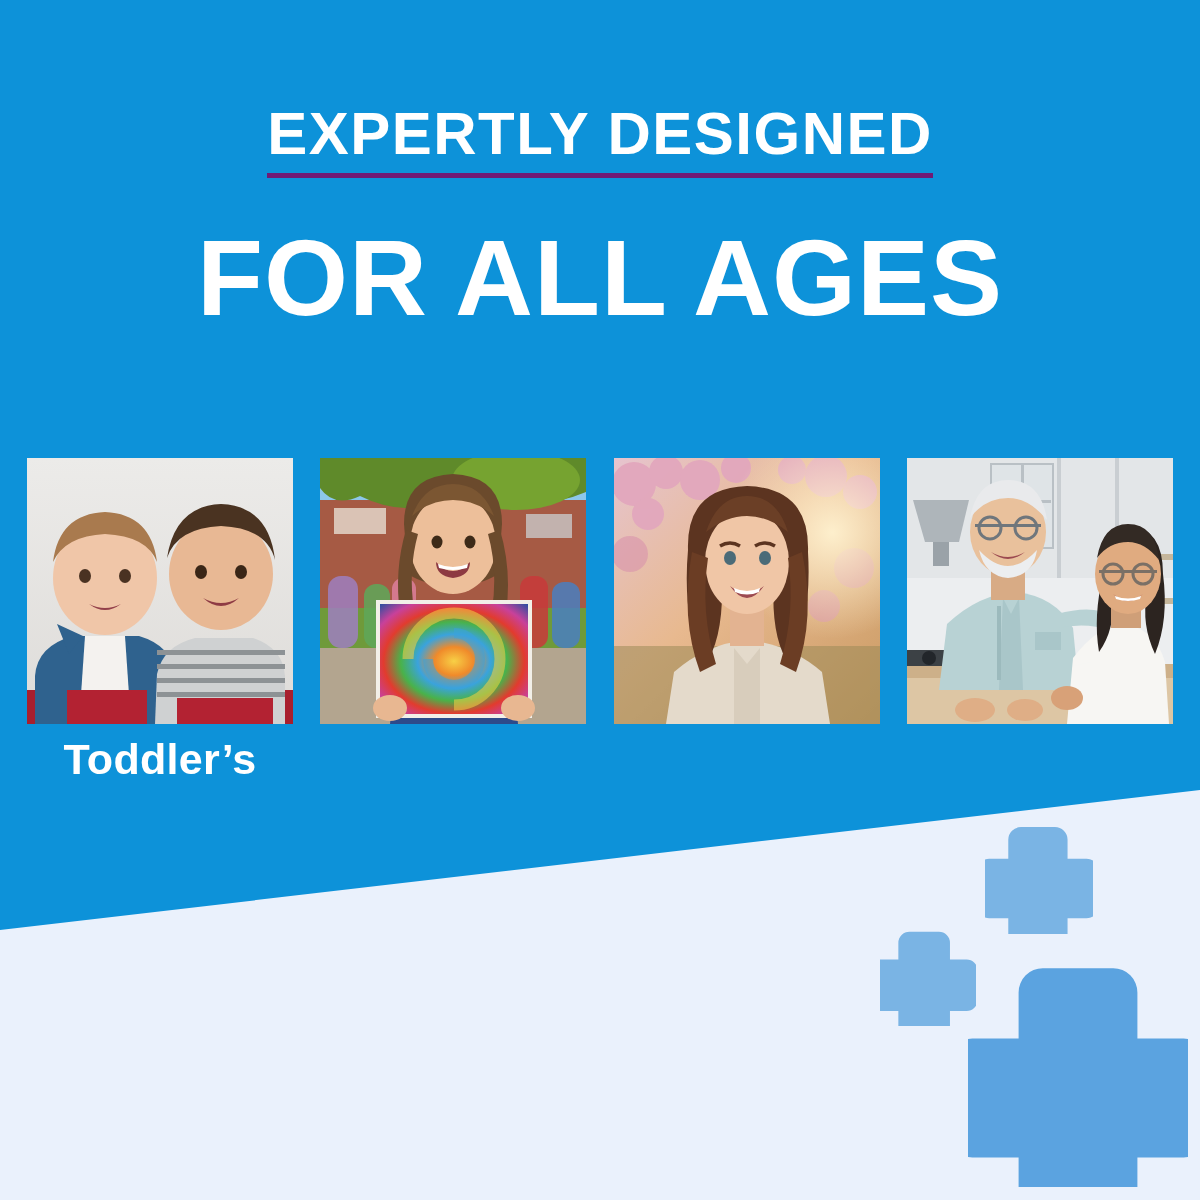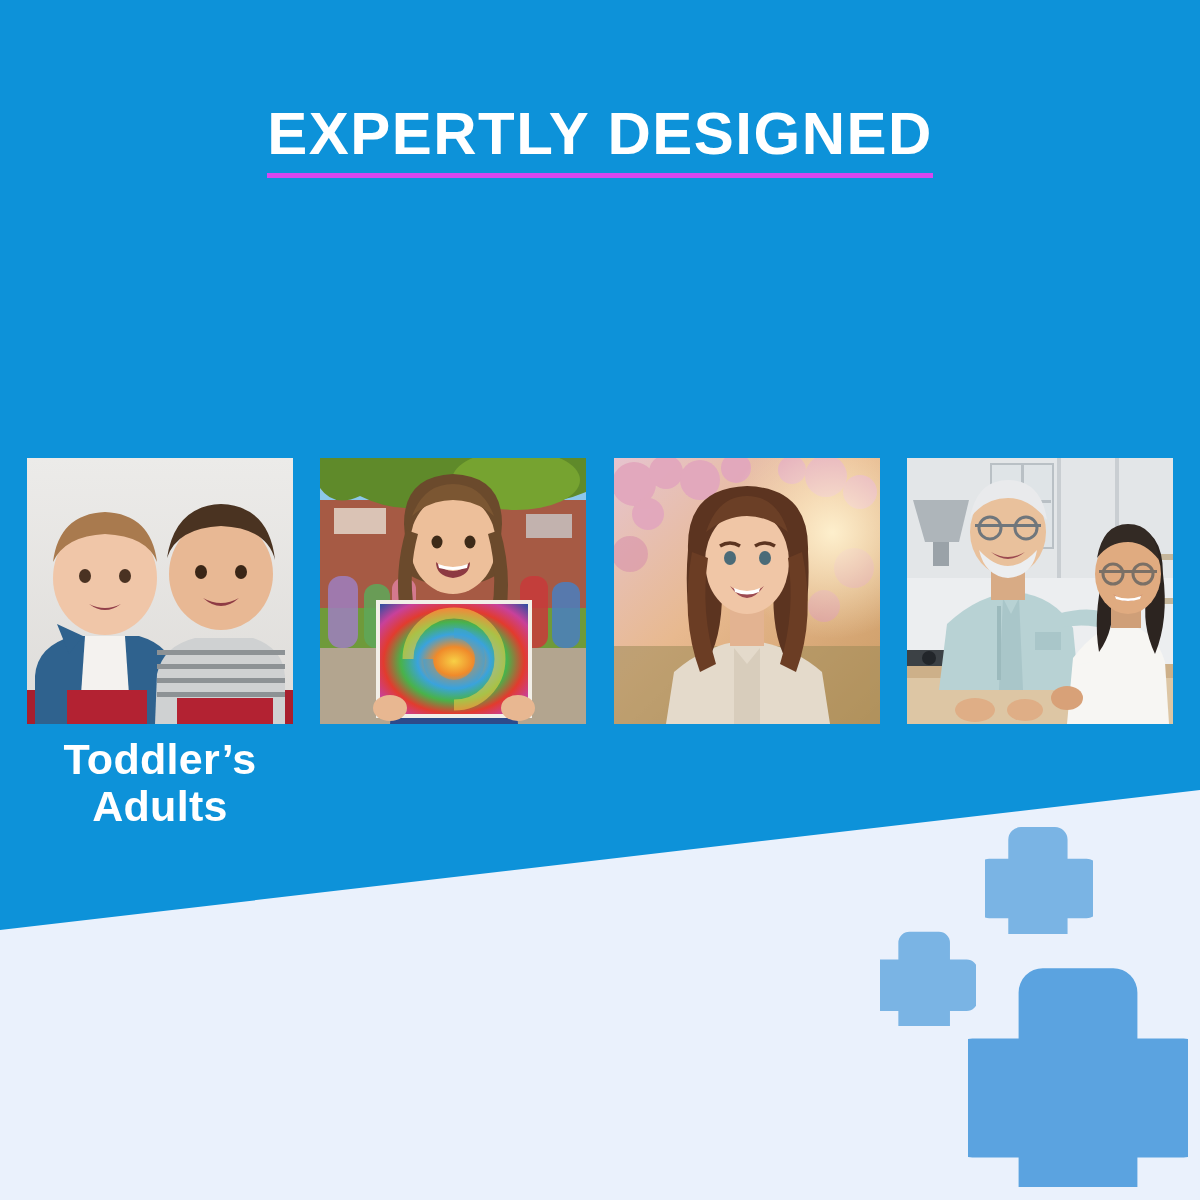--- a/index.html
+++ b/index.html
@@ -39,21 +39,21 @@
   }
 
   .eyebrow {
     margin-top:104px;
     font-size:60px;
     font-weight:bold;
     letter-spacing:1.5px;
     color:#ffffff;
     line-height:1.0;
     display:inline-block;
-    border-bottom:5px solid #d946ef;
+    border-bottom:5px solid #701a75;
     padding-bottom:9px;
   }
 
   .headline {
     margin-top:46px;
     font-size:108px;
     font-weight:bold;
     letter-spacing:1px;
     color:#ffffff;
     line-height:1.0;
@@ -116,20 +116,21 @@
 </style>
 </head>
 <body>
 
 <div id="poster">
 
   <div class="blue-panel"></div>
 
   <div class="heading-block">
     <div><span class="eyebrow">EXPERTLY DESIGNED</span></div>
+    <div class="headline">FOR ALL AGES</div>
   </div>
 
   <div class="photo-row">
 
     <div class="photo-cell">
       <div class="photo">
         <svg viewBox="0 0 266 266" xmlns="http://www.w3.org/2000/svg">
           <defs>
             <linearGradient id="tBg" x1="0" y1="0" x2="0" y2="1">
               <stop offset="0" stop-color="#ecebe9"></stop>
@@ -342,21 +343,20 @@
             <ellipse cx="160" cy="240" rx="16" ry="12" fill="#d8a178"></ellipse>
           </g>
         </svg>
       </div>
     </div>
 
   </div>
 
   <div class="caption-row">
     <div class="caption-cell">Toddler’s</div>
-    <div class="caption-cell">Adults</div>
   </div>
 
   <div class="cross cross-small">
     <svg viewBox="0 0 100 100" xmlns="http://www.w3.org/2000/svg">
       <path d="M34 4 h32 a12 12 0 0 1 12 12 v18 h18 a12 12 0 0 1 12 12 v32 a12 12 0 0 1 -12 12 h-18 v18 a12 12 0 0 1 -12 12 h-32 a12 12 0 0 1 -12 -12 v-18 h-18 a12 12 0 0 1 -12 -12 v-32 a12 12 0 0 1 12 -12 h18 v-18 a12 12 0 0 1 12 -12 z" transform="translate(-2,-2) scale(0.96)" fill="#7ab4e4"></path>
     </svg>
   </div>
 
   <div class="cross cross-medium">
     <svg viewBox="0 0 100 100" xmlns="http://www.w3.org/2000/svg">

